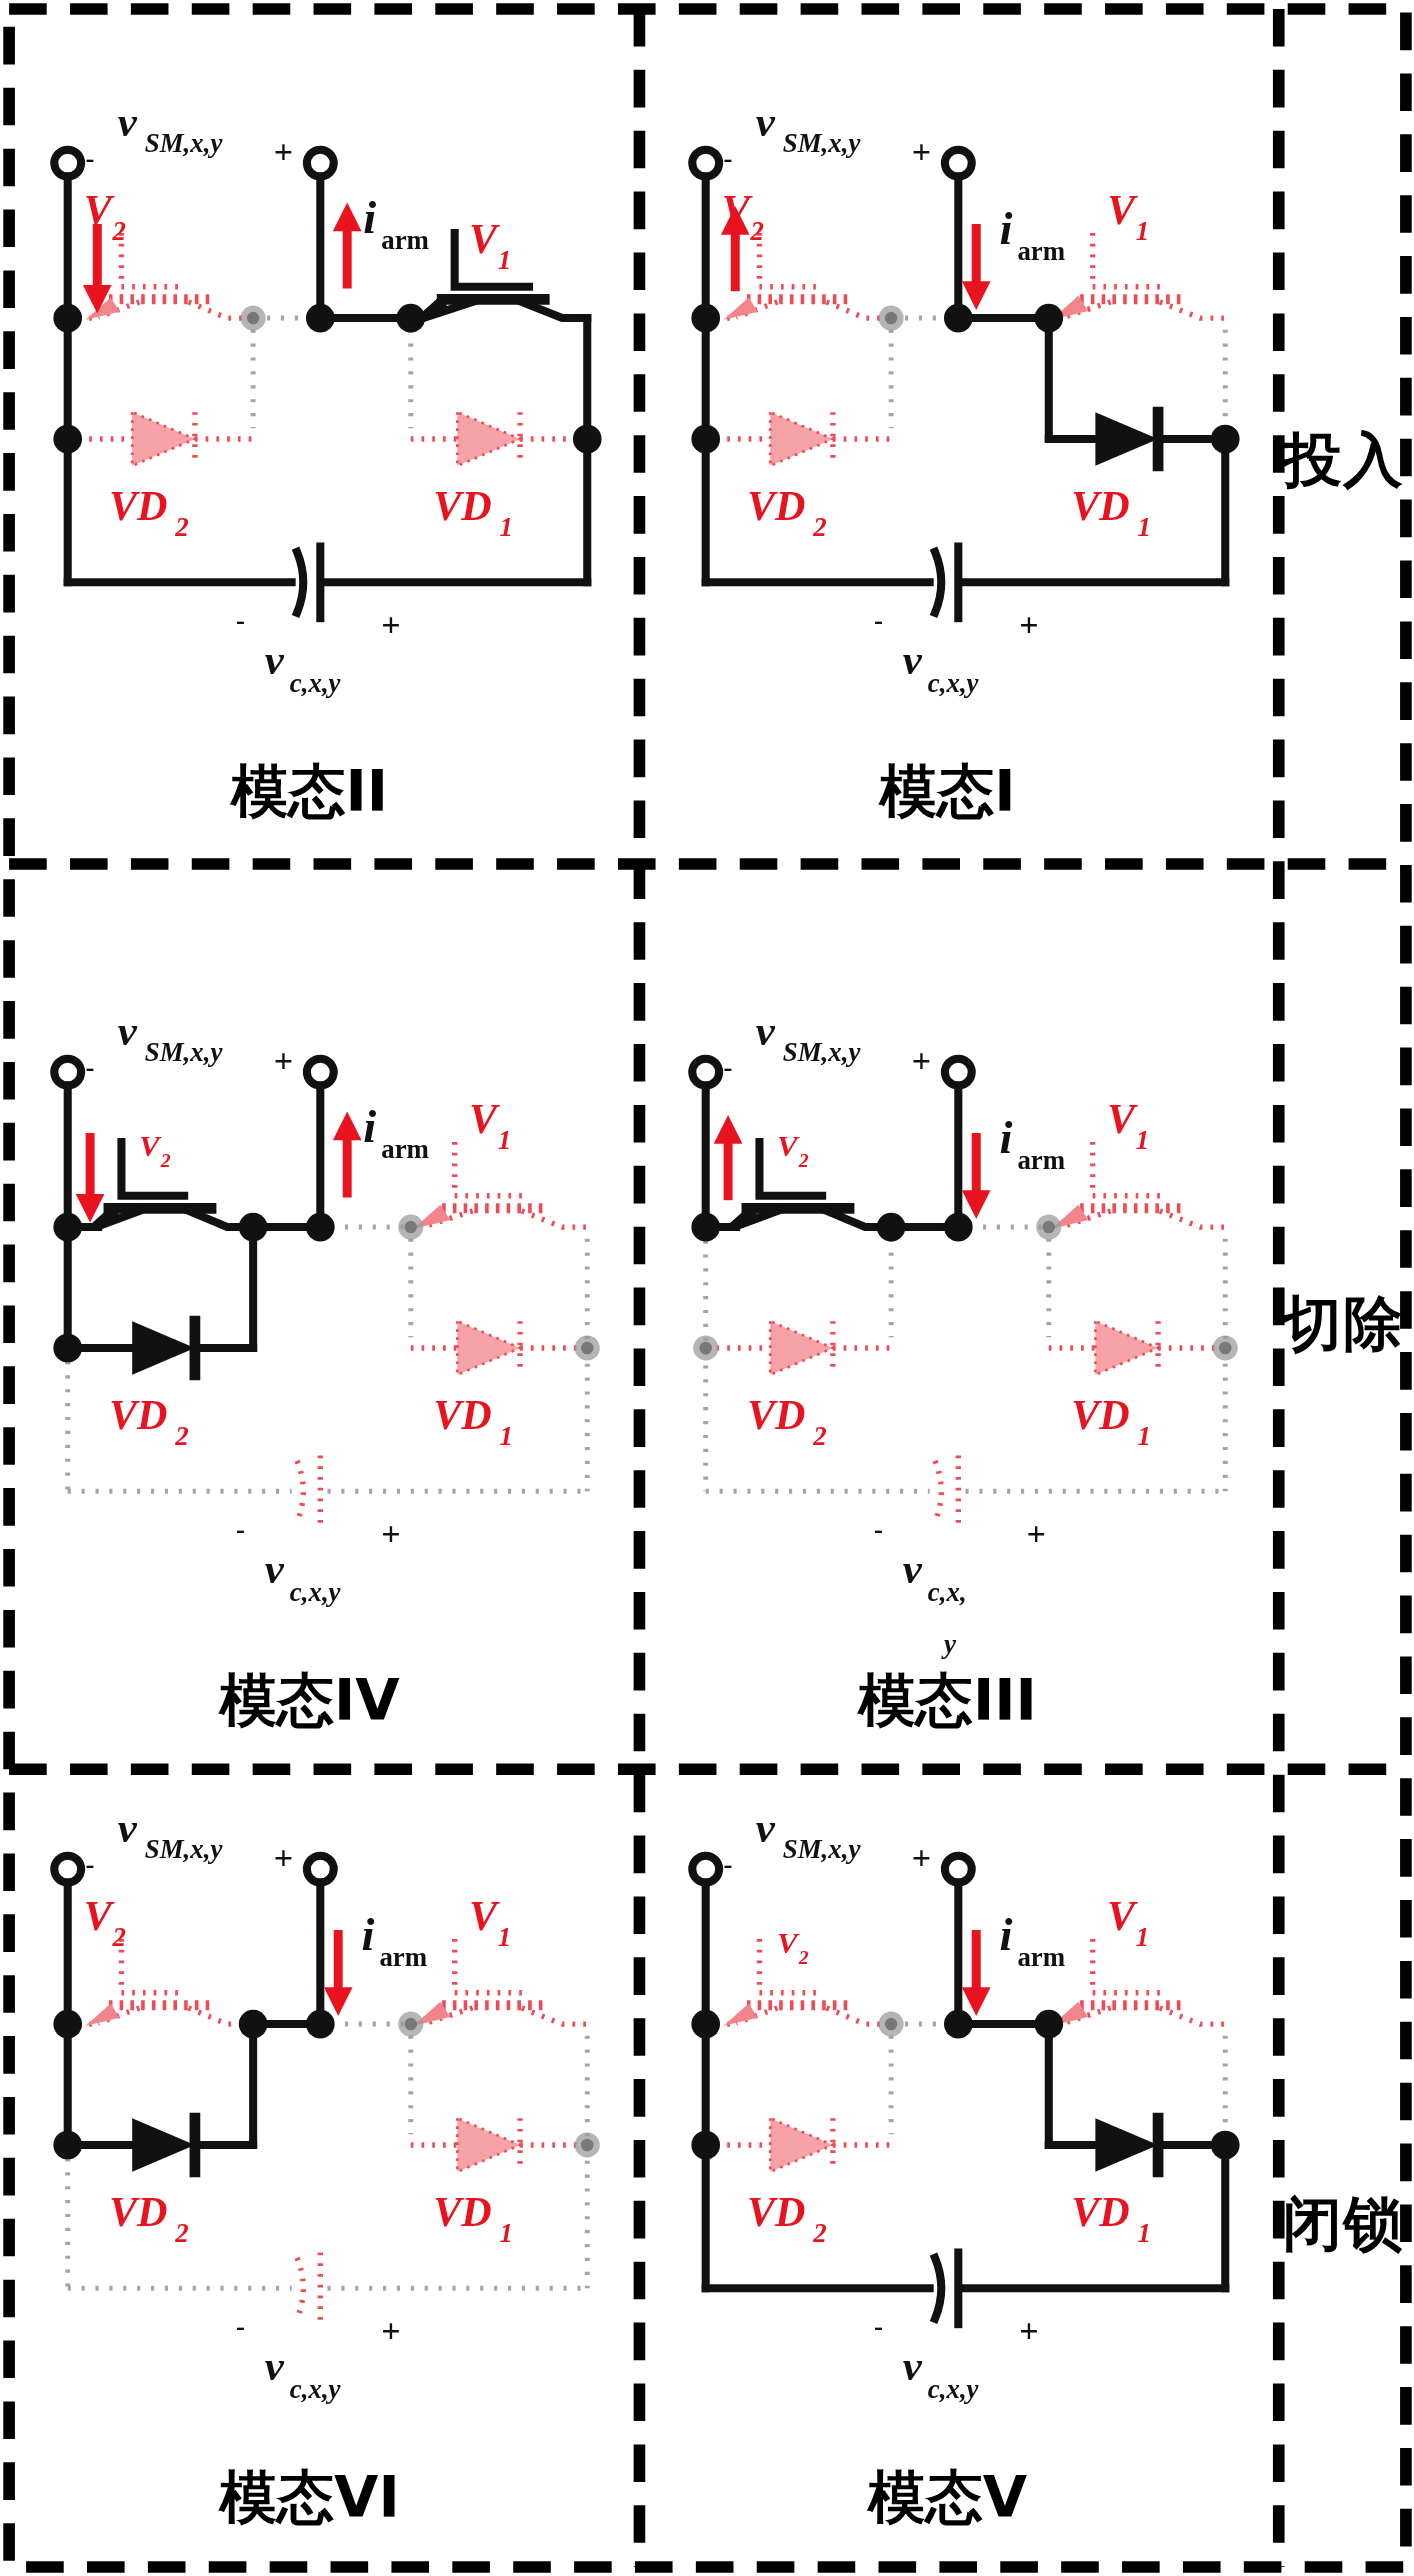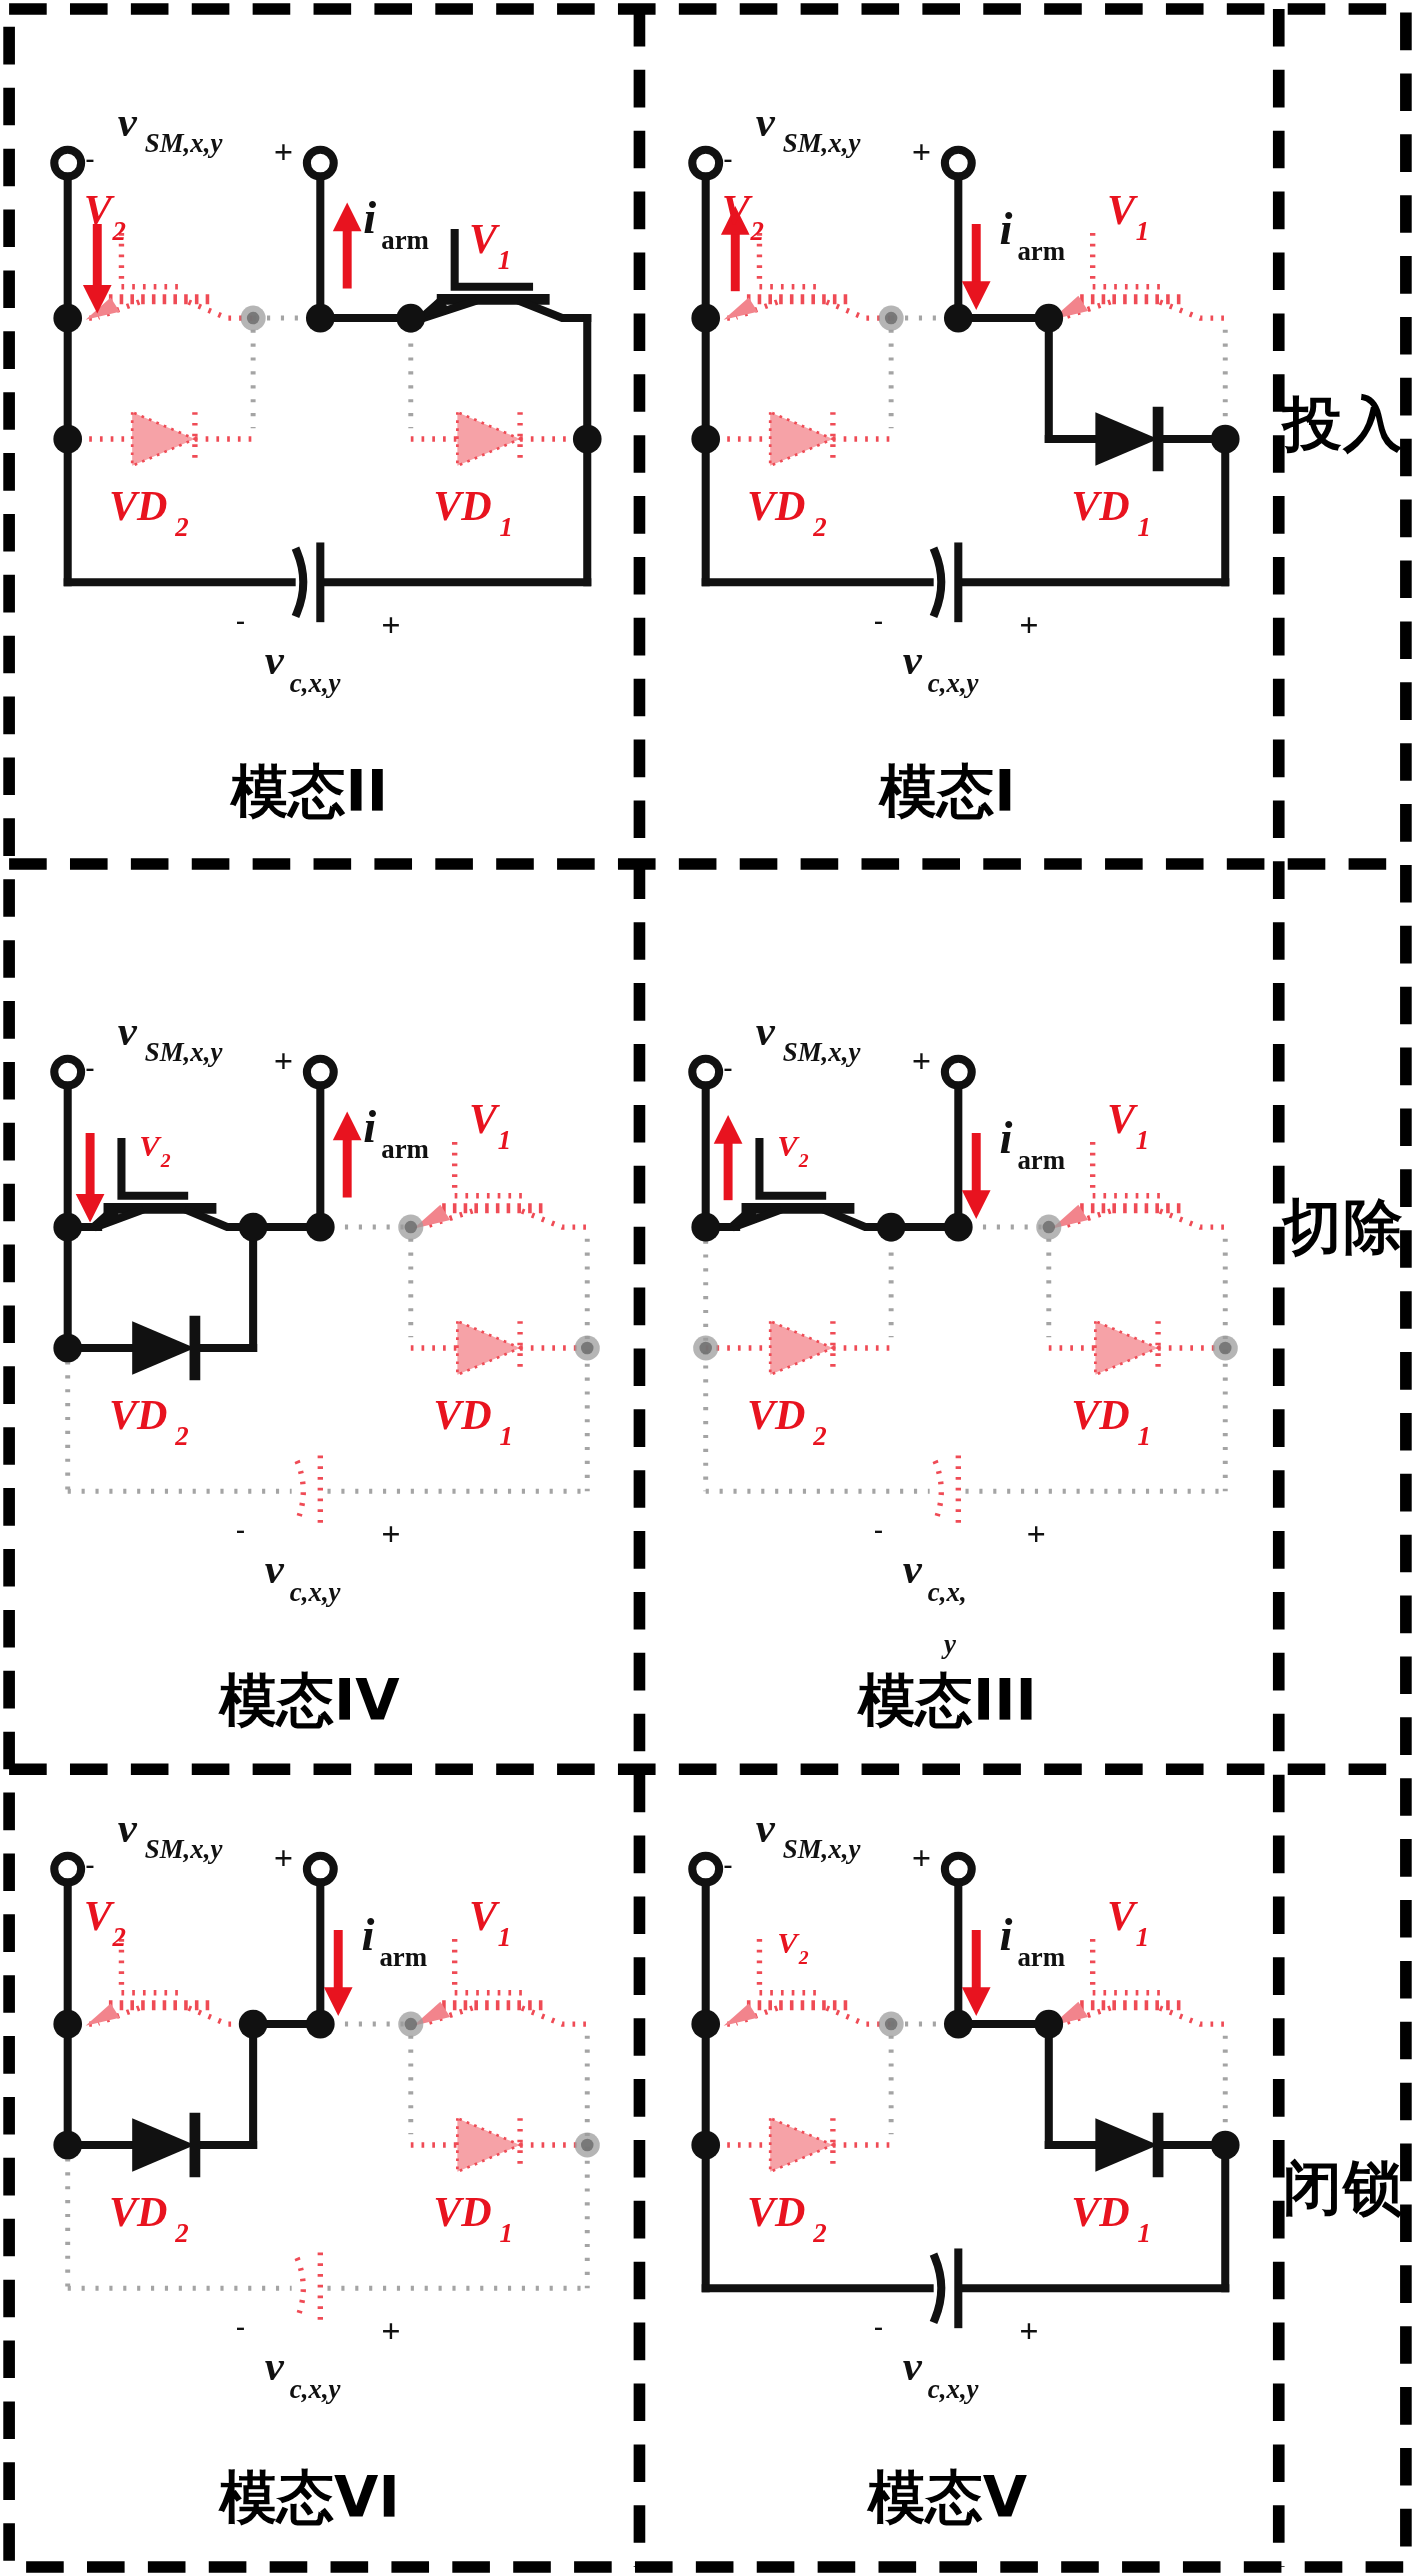--- a/index.html
+++ b/index.html
@@ -28,21 +28,21 @@
   .t-i   {font:italic 700 52px "Liberation Serif",serif;fill:#111;}
   .t-is  {font:700 30px "Liberation Serif",serif;fill:#111;}
   .t-sign{font:700 38px "Liberation Serif",serif;fill:#111;}
   .t-sgs {font:700 30px "Liberation Serif",serif;fill:#111;}
   .t-rl  {font:italic 700 47px "Liberation Serif",serif;fill:#e8131f;}
   .t-rls {font:italic 700 30px "Liberation Serif",serif;fill:#e8131f;}
   .t-rsm {font:italic 700 34px "Liberation Serif",serif;fill:#e8131f;}
   .t-rss {font:italic 700 22px "Liberation Serif",serif;fill:#e8131f;}
   .t-title{font:700 64px "DejaVu Sans",sans-serif;fill:#000;text-anchor:middle;}
   .side-label{position:absolute;left:1279px;width:129px;text-align:center;
-      font:700 59px "DejaVu Sans",sans-serif;color:#000;letter-spacing:1.8px;}
+      font:700 59px "DejaVu Sans",sans-serif;color:#000;letter-spacing:1.8px;margin-top:36px;}
 </style>
 </head>
 <body>
 
 <div id="canvas">
 
   <svg class="cell" style="left:4.5px;top:9px" width="636" height="860" viewBox="0 0 710 960">
     <circle class="term" cx="70" cy="172" r="15"></circle>
     <circle class="term" cx="352" cy="172" r="15"></circle>
     <path class="w" d="M70,187 V640"></path>
@@ -493,21 +493,21 @@
     <text class="t-rl" x="478" y="570">VD</text>
     <text class="t-rls" x="552" y="588">1</text>
     <text class="t-sgs" x="258" y="692">-</text>
     <text class="t-v" x="290" y="742">v</text>
     <text class="t-vs" x="318" y="762">c,x,y</text>
     <text class="t-sign" x="420" y="700">+</text>
     <text class="t-title" x="340" y="895">模态V</text>
   </svg>
 
   <div class="side-label" style="top:385px">投入</div>
-  <div class="side-label" style="top:1188px">切除</div>
+  <div class="side-label" style="top:1249px">切除</div>
   <div class="side-label" style="top:2149px">闭锁</div>
 
   <svg style="position:absolute;left:0;top:0" width="1415" height="2576" viewBox="0 0 1580 2877">
     <rect x="10" y="10" width="1560" height="2857" fill="none" stroke="#000" stroke-width="13" stroke-dasharray="42 26"></rect>
     <path d="M714,10 V2867" fill="none" stroke="#000" stroke-width="13" stroke-dasharray="42 26"></path>
     <path d="M1428,10 V2867" fill="none" stroke="#000" stroke-width="13" stroke-dasharray="42 26"></path>
     <path d="M10,965 H1570" fill="none" stroke="#000" stroke-width="13" stroke-dasharray="42 26"></path>
     <path d="M10,1976 H1570" fill="none" stroke="#000" stroke-width="13" stroke-dasharray="42 26"></path>
   </svg>
 </div>

